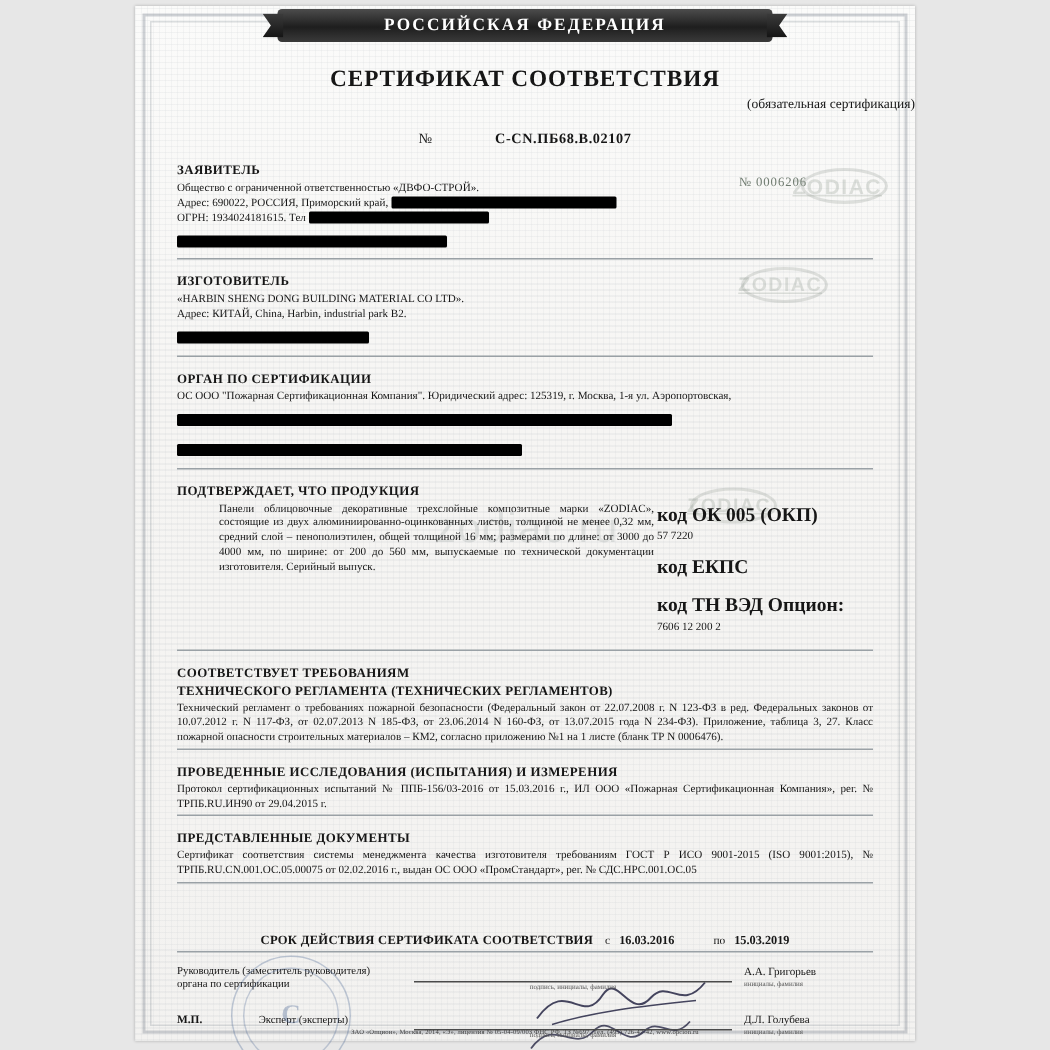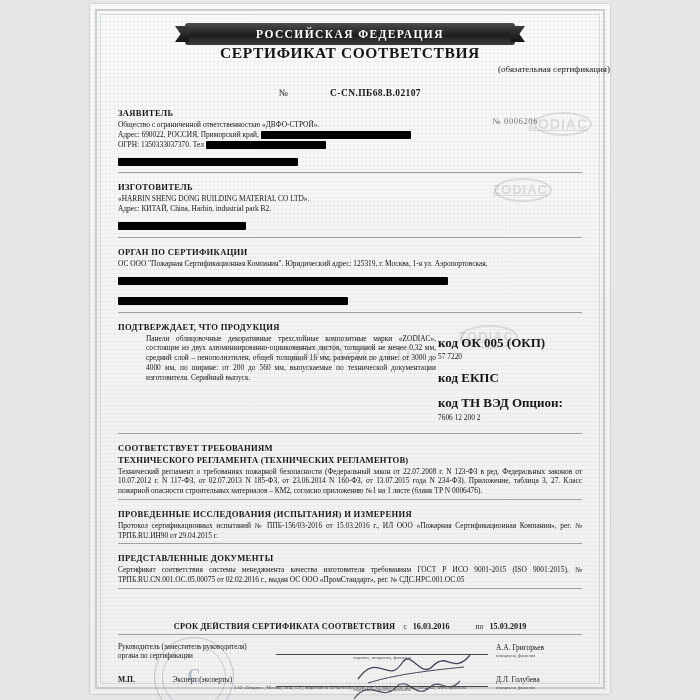--- a/index.html
+++ b/index.html
@@ -43,21 +43,21 @@
     position: absolute;
     inset: 3px;
     border: 1px solid rgba(120,130,140,0.25);
   }
 
   
   .banner {
     position: absolute;
     left: 50%;
     transform: translateX(-50%);
-    top: 19px;
+    top: 2px;
     width: 330px;
     height: 22px;
     background: linear-gradient(180deg, #4c4c4c 0%, #1e1e1e 55%, #3a3a3a 100%);
     border-radius: 3px;
     display: flex;
     align-items: center;
     justify-content: center;
   }
   .banner span {
     color: #ffffff;
@@ -313,21 +313,21 @@
     <div class="content">
 
       <div class="block">
         <div class="sec-title">ЗАЯВИТЕЛЬ</div>
         <div class="body-text">Общество с ограниченной ответственностью «ДВФО-СТРОЙ».</div>
         <div class="body-text">
           <span>Адрес: 690022, РОССИЯ, Приморский край,</span>
           <span class="redact" style="width:150px;"></span>
         </div>
         <div class="body-text">
-          <span>ОГРН: 1350333037370. Тел</span>
+          <span>ОГРН: 1934024181615. Тел</span>
           <span class="redact" style="width:120px;"></span>
         </div>
         <div class="redact-row">
           <span class="redact" style="width:180px;"></span>
         </div>
         <hr class="hr">
       </div>
 
       <div class="block">
         <div class="sec-title">ИЗГОТОВИТЕЛЬ</div>

